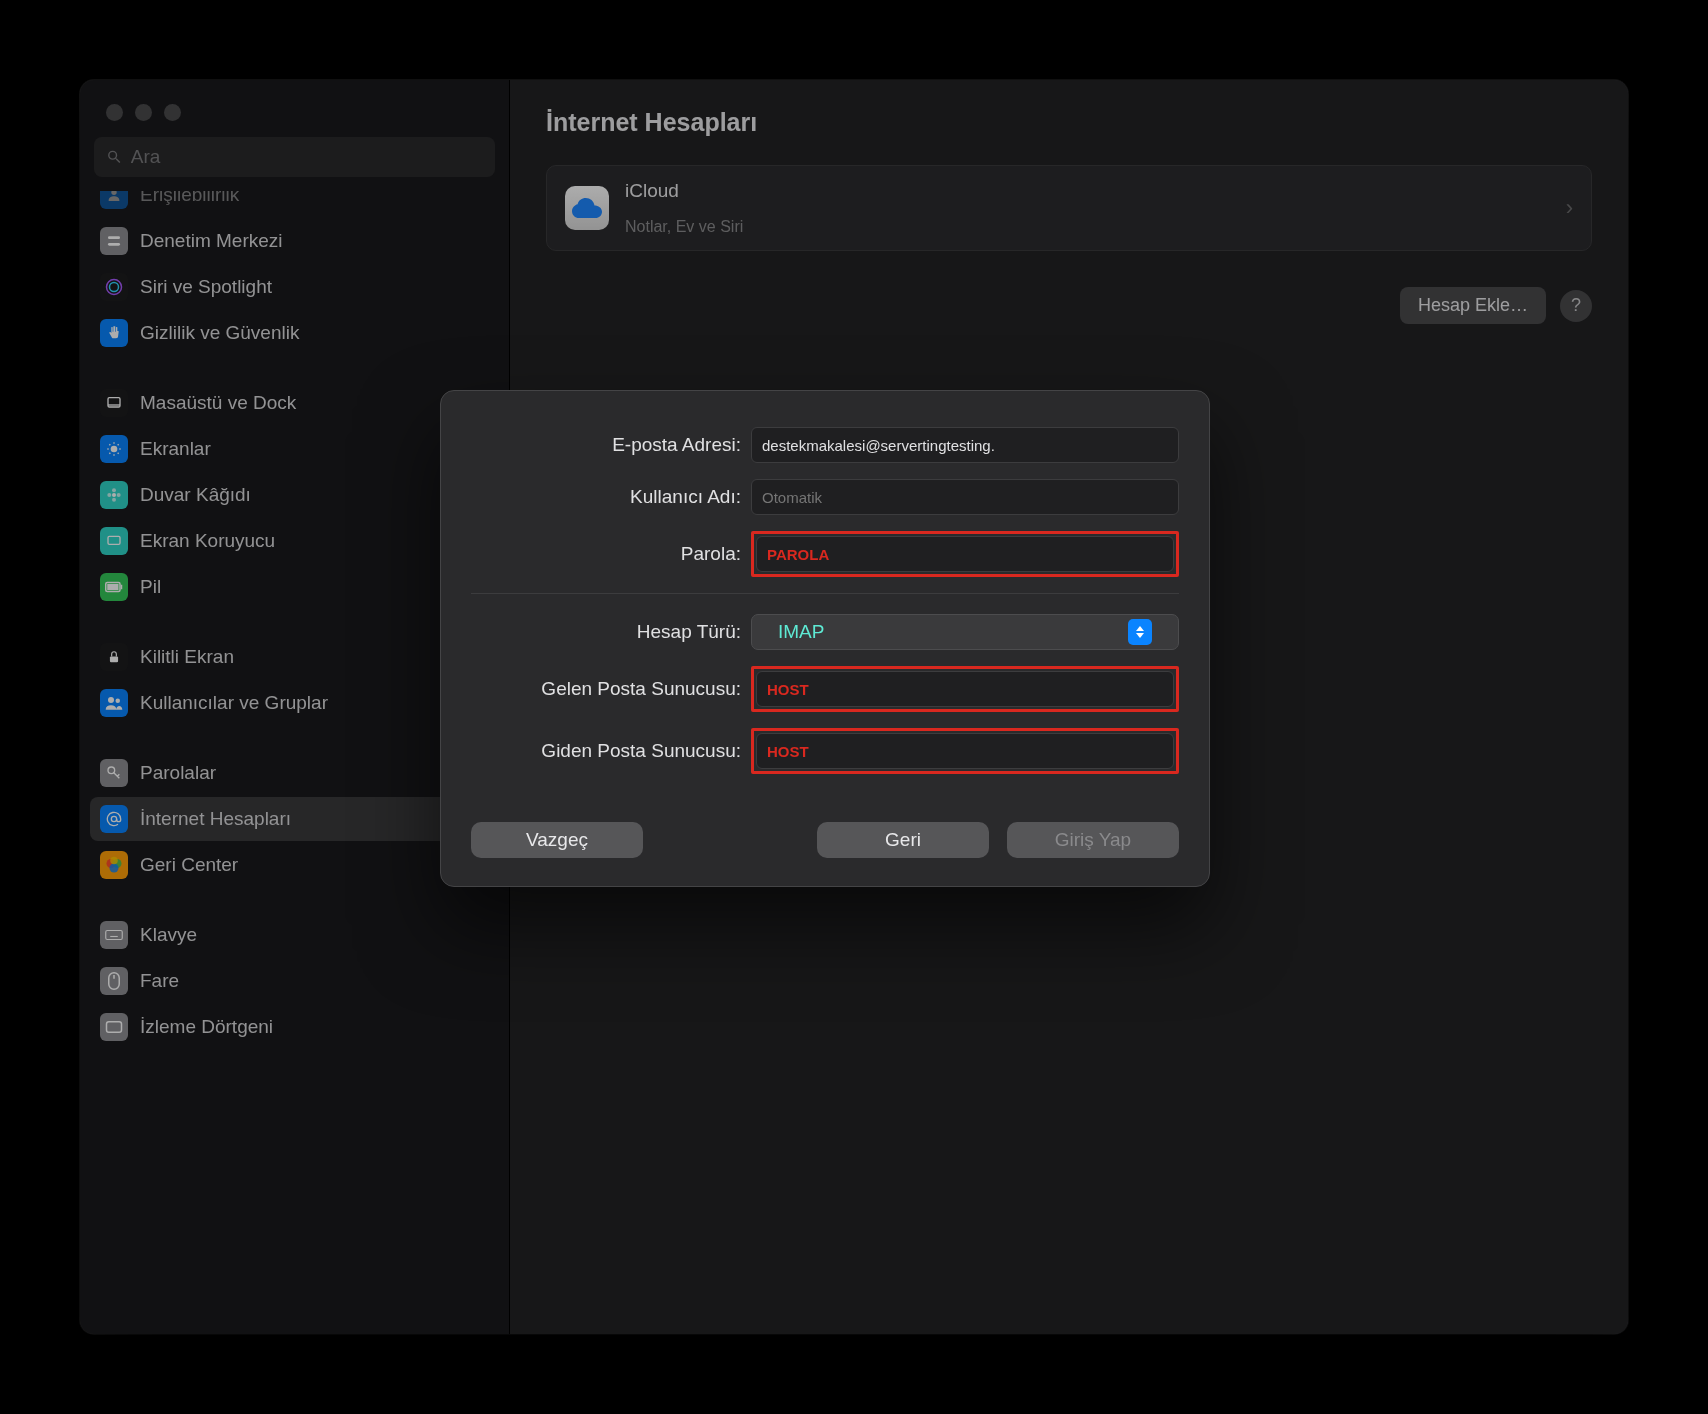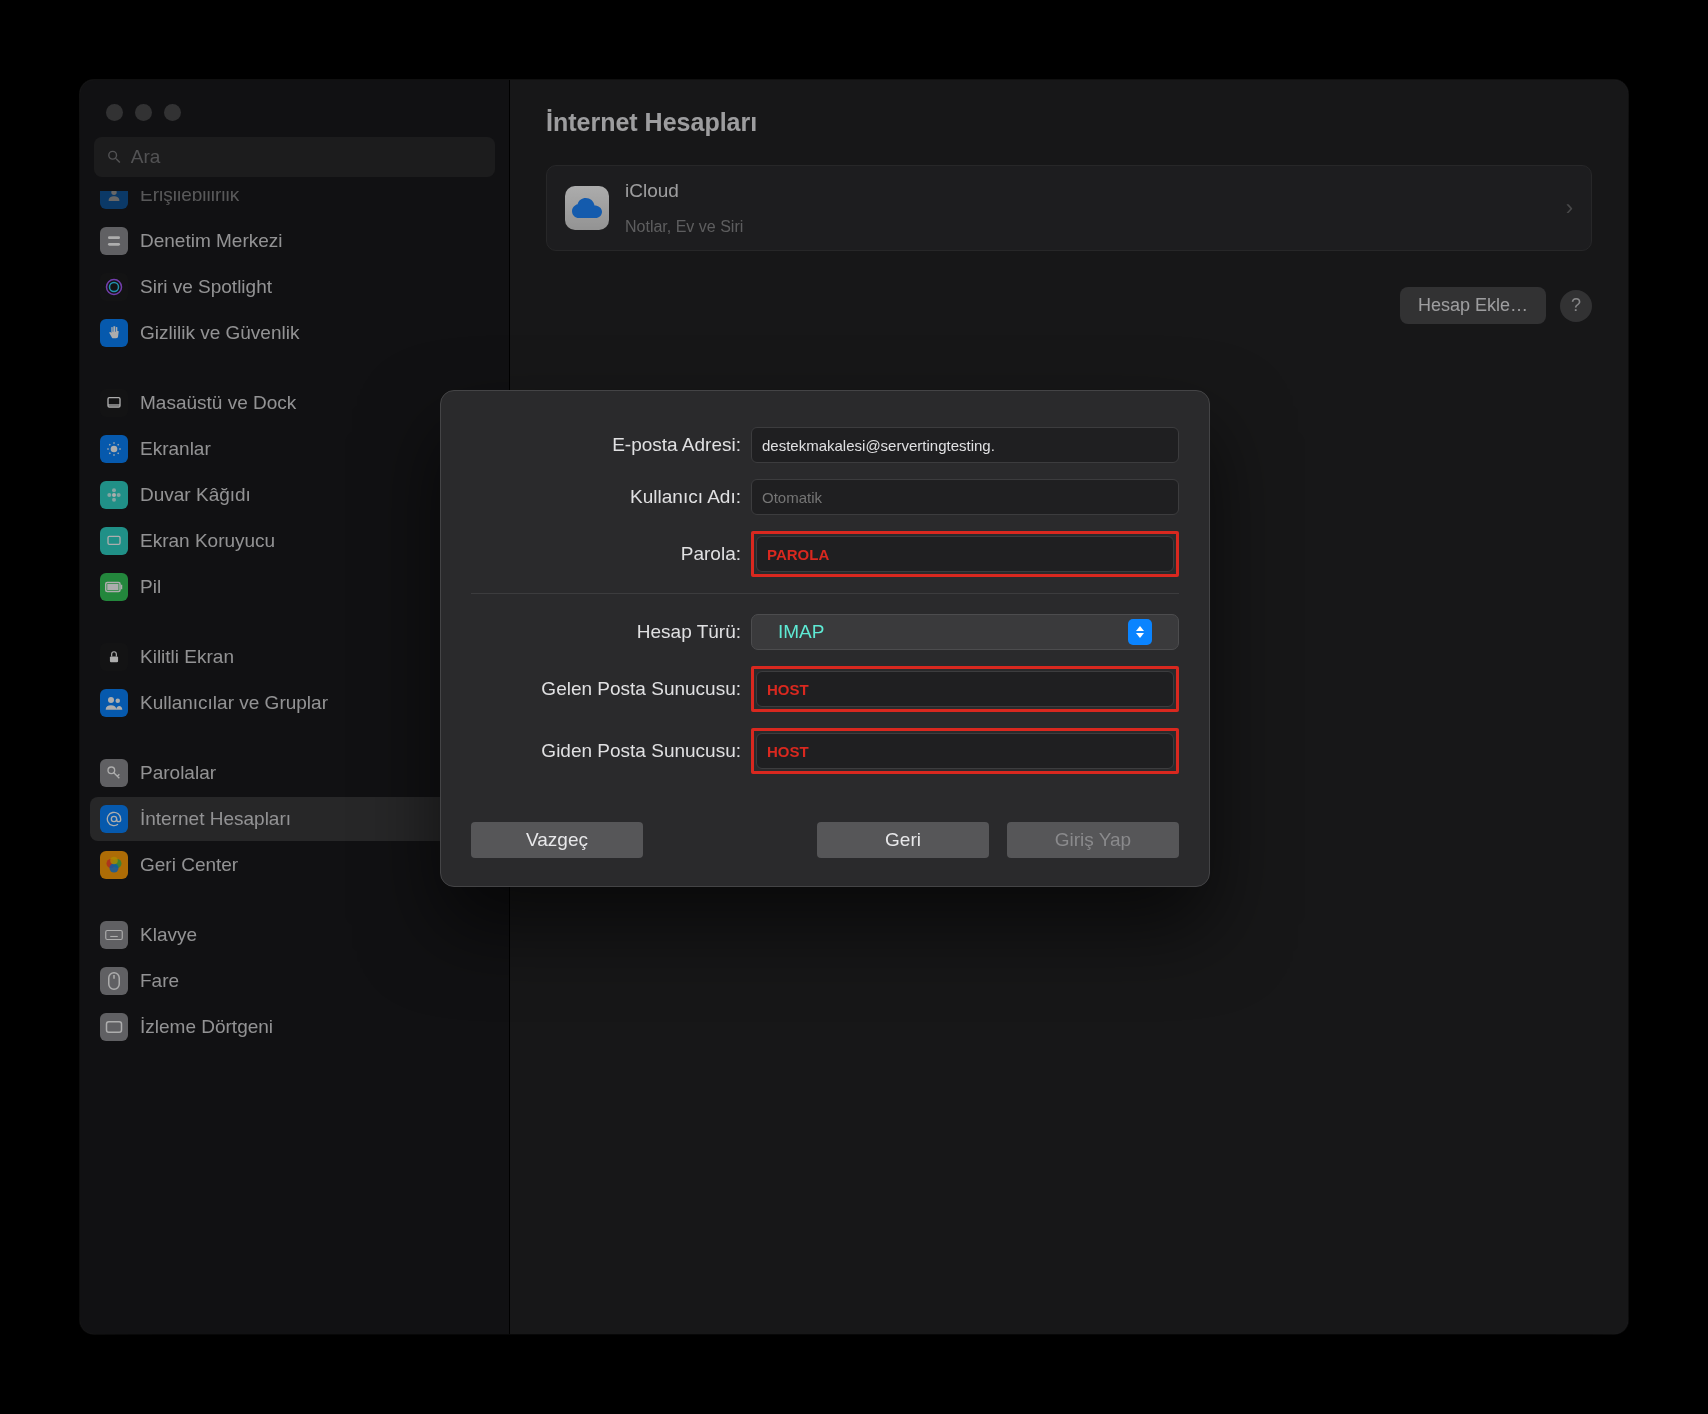--- a/index.html
+++ b/index.html
@@ -238,21 +238,21 @@
       display: flex;
       gap: 18px;
       padding: 0 30px 28px;
       align-items: center;
     }
     .footer-spacer { flex: 1; }
     .modal-btn {
       background: #565658;
       color: #e8e8ea;
       border: none;
-      border-radius: 4px;
+      border-radius: 10px;
       padding: 7px 8px;
       font-size: 19px;
       width: 172px;
       text-align: center;
     }
     .modal-btn.cancel { width: 172px; }
     .modal-btn.disabled { color: #8a8a8c; }
   </style>
 </head>
 <body>

